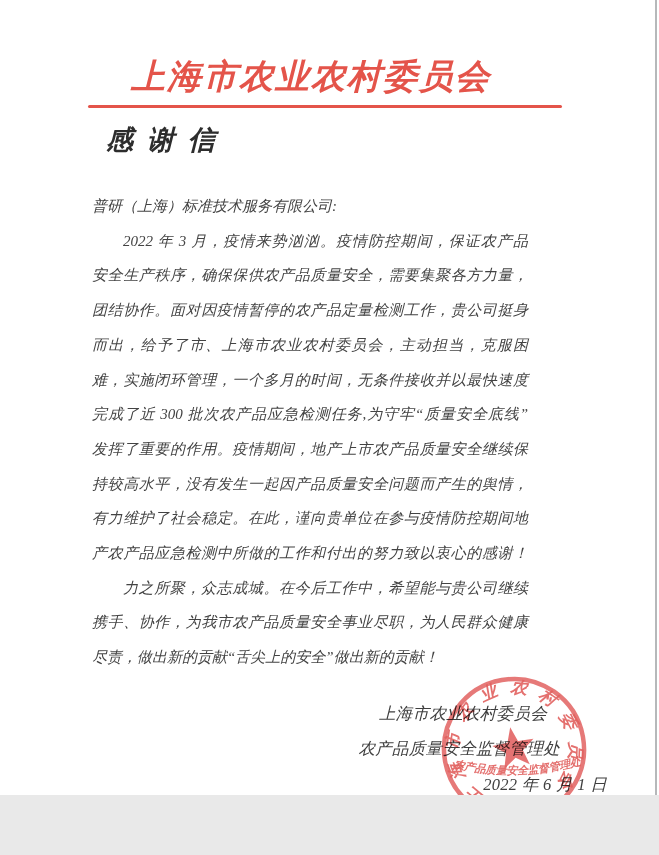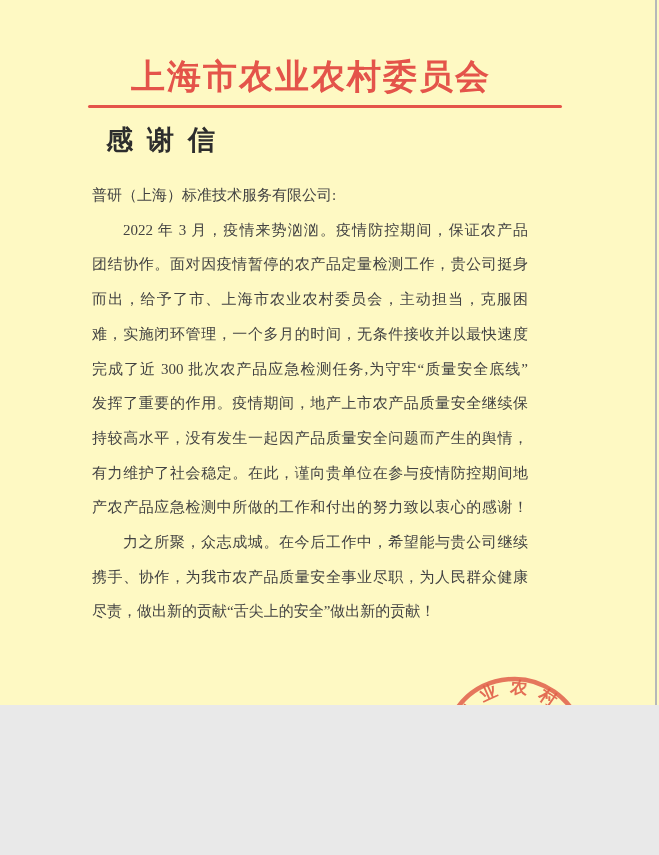--- a/index.html
+++ b/index.html
@@ -1,21 +1,22 @@
 <!DOCTYPE html>
 <html><head>
 <meta charset="utf-8">
 <style>
   html,body{margin:0;padding:0;background:#e9e9e9;}
   .page{
     position:relative;
-    width:659px;height:705px;
-    background:#fef9c3;
+    width:659px;height:795px;
+    background:#ffffff;
     overflow:hidden;
     font-family:"Liberation Serif","DejaVu Serif",serif;
+    font-style:italic;
   }
   
   .scan-edge{
     position:absolute;left:655px;top:0;width:2px;height:855px;
     background:#b6b8ba;
   }
   .letterhead{
     position:absolute;left:62px;top:58px;width:496px;
     text-align:center;
     font-size:34px;line-height:38px;font-weight:700;
@@ -29,21 +30,21 @@
   }
   .doc-title{
     position:absolute;left:92px;top:124px;width:436px;
     text-align:left;
     font-size:27px;line-height:32px;font-weight:700;
     color:#2d2d2d;
     letter-spacing:14px;text-indent:14px;
     white-space:nowrap;
   }
   .body-block{
-    position:absolute;left:92px;top:178px;width:436px;
+    position:absolute;left:92px;top:189px;width:436px;
     font-size:15px;line-height:34.7px;
     color:#434343;
   }
   .line{min-height:34.7px;}
   .just{text-align:justify;text-align-last:justify;}
   .indent{text-indent:31px;}
   .sig{
     position:absolute;
     font-size:16.5px;line-height:22px;color:#3f3f3f;
     white-space:nowrap;letter-spacing:0.3px;
@@ -69,20 +70,21 @@
 
   <div class="letterhead">上海市农业农村委员会</div>
 
   <div class="letterhead-rule"></div>
 
   <div class="doc-title">感谢信</div>
 
   <div class="body-block">
     <div class="line">普研（上海）标准技术服务有限公司:</div>
     <div class="line indent just">2022 年 3 月，疫情来势汹汹。疫情防控期间，保证农产品</div>
+    <div class="line just">安全生产秩序，确保保供农产品质量安全，需要集聚各方力量，</div>
     <div class="line just">团结协作。面对因疫情暂停的农产品定量检测工作，贵公司挺身</div>
     <div class="line just">而出，给予了市、上海市农业农村委员会，主动担当，克服困</div>
     <div class="line just">难，实施闭环管理，一个多月的时间，无条件接收并以最快速度</div>
     <div class="line just">完成了近 300 批次农产品应急检测任务,为守牢“质量安全底线”</div>
     <div class="line just">发挥了重要的作用。疫情期间，地产上市农产品质量安全继续保</div>
     <div class="line just">持较高水平，没有发生一起因产品质量安全问题而产生的舆情，</div>
     <div class="line just">有力维护了社会稳定。在此，谨向贵单位在参与疫情防控期间地</div>
     <div class="line just">产农产品应急检测中所做的工作和付出的努力致以衷心的感谢！</div>
     <div class="line indent just">力之所聚，众志成城。在今后工作中，希望能与贵公司继续</div>
     <div class="line just">携手、协作，为我市农产品质量安全事业尽职，为人民群众健康</div>

